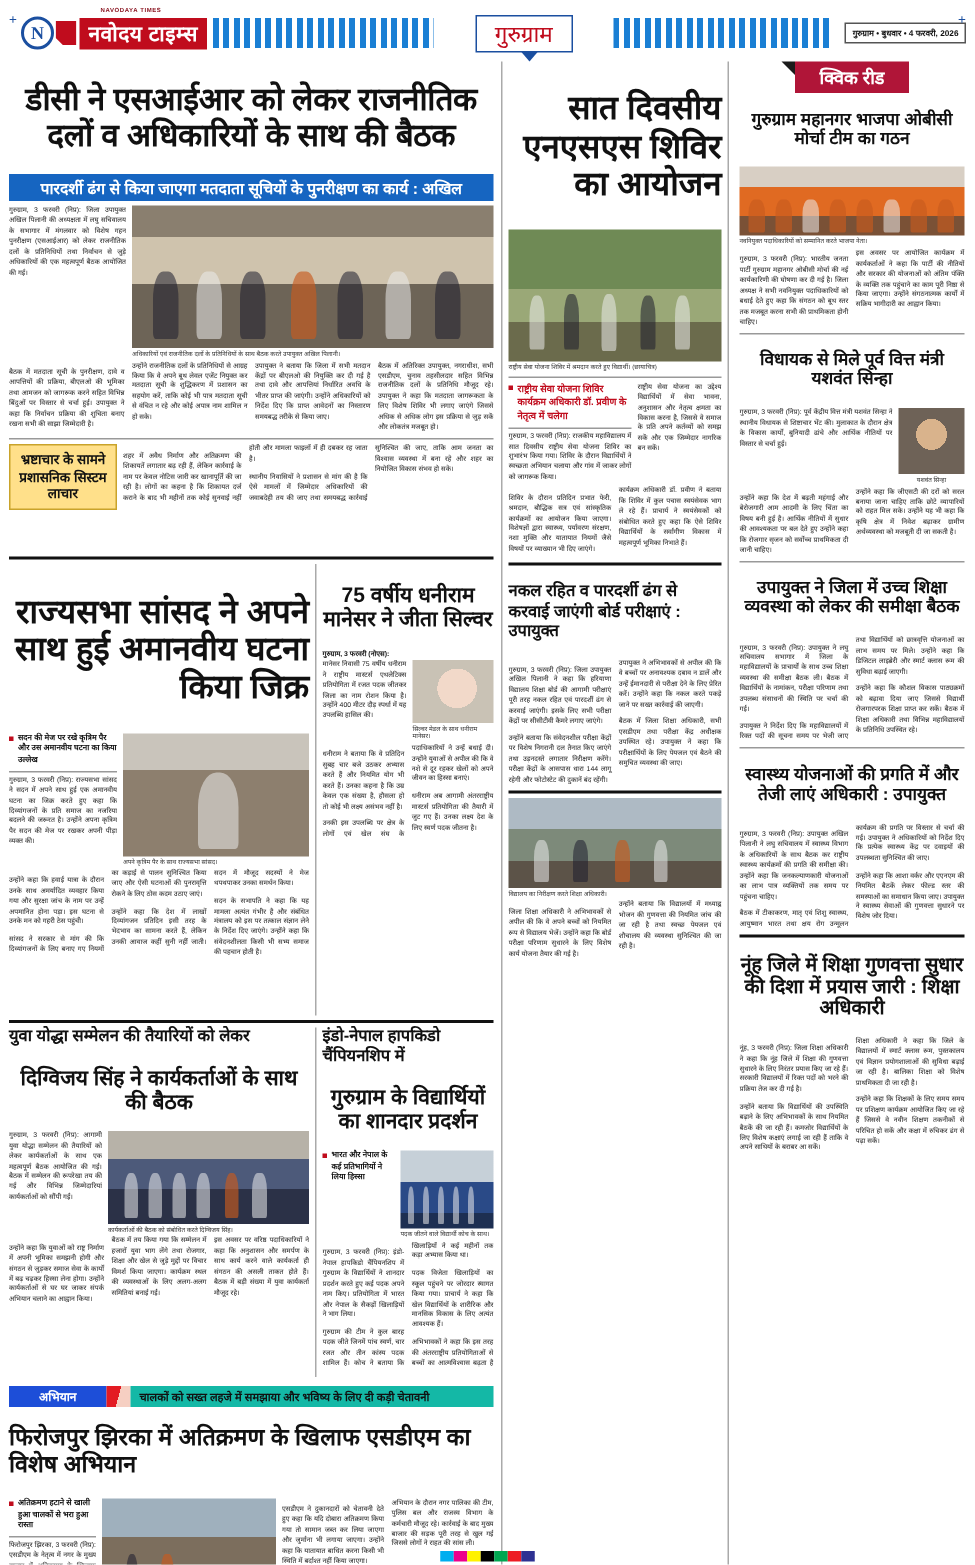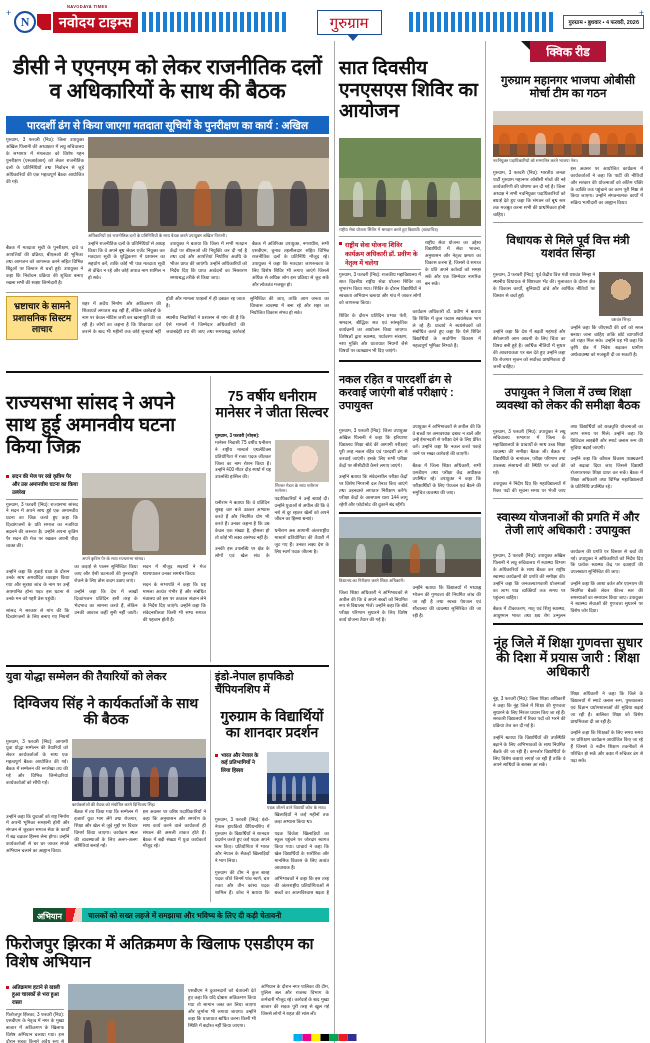--- a/index.html
+++ b/index.html
@@ -52,21 +52,21 @@
   }
 
   
   .content { display:flex; gap:5px; margin-top:3px; }
   .col-left { width:323px; }
   .col-mid  { width:152px; border-left:1px solid #aaa; border-right:1px solid #aaa; padding:0 4px; }
   .col-right{ width:152px; padding-left:2px; }
 
   
   .hl-xl { font-size:21px; font-weight:bold; line-height:1.12; text-align:center; letter-spacing:-.2px; }
-  .hl-lg { font-size:19px; font-weight:bold; line-height:1.15; text-align:left; }
+  .hl-lg { font-size:22px; font-weight:bold; line-height:1.15; text-align:right; }
   .hl-md { font-size:14px; font-weight:bold; line-height:1.15; text-align:center; }
   .hl-sm { font-size:11px; font-weight:bold; line-height:1.2; }
 
   .subbar {
     background:#1665c1; color:#fff; font-size:10.5px; font-weight:bold;
     text-align:center; padding:2px 4px; margin-top:4px;
   }
 
   
   .body-txt {
@@ -122,22 +122,22 @@
     font-weight:bold; font-size:9px; line-height:1.25; text-align:center;
     padding:4px 2px; width:72px; float:left; margin:0 4px 2px 0;
   }
   
   .bullet-box { border-bottom:1px solid #999; padding-bottom:2px; margin-bottom:2px; }
   .bullet { position:relative; padding-left:6px; font-size:5.3px; font-weight:bold; line-height:1.45; color:#111; }
   .bullet:before { content:""; position:absolute; left:0; top:2px; width:3px; height:3px; background:#c00c1d; }
 
   
   .camp-strip { display:flex; align-items:stretch; margin-top:6px; height:14px; }
-  .camp-tag { background:#14532d; color:#fff; font-weight:bold; font-size:8px;
-              padding:1px 4px; display:flex; align-items:center;margin-left:27px; }
+  .camp-tag { background:#1d4ed8; color:#fff; font-weight:bold; font-size:8px;
+              padding:1px 20px; display:flex; align-items:center; }
   .camp-arrow { width:16px; background:linear-gradient(105deg,#e31b23 50%, #f6cfc2 50%); }
   .camp-sub { background:#14b8a6; flex:1; font-size:7.5px; font-weight:bold;
               display:flex; align-items:center; padding-left:6px; color:#111; }
 
   .rule { border-top:1px solid #999; margin:3px 0; }
   .rule-thick { border-top:2px solid #111; margin:3px 0; }
 
   
   .regbar { position:absolute; bottom:2px; left:50%; transform:translateX(-50%); display:flex; }
   .regbar i { width:9px; height:7px; display:block; }
@@ -171,21 +171,21 @@
     <div class="bars"></div>
 
     <div class="dateline">गुरुग्राम • बुधवार • 4 फरवरी, 2026</div>
   </div>
 
   <div class="content">
 
     <div class="col-left">
 
       <article>
-        <h1 class="hl-xl">डीसी ने एएनएम को लेकर राजनीतिक दलों व अधिकारियों के साथ की बैठक</h1>
+        <h1 class="hl-xl">डीसी ने एसआईआर को लेकर राजनीतिक दलों व अधिकारियों के साथ की बैठक</h1>
         <div class="subbar">पारदर्शी ढंग से किया जाएगा मतदाता सूचियों के पुनरीक्षण का कार्य : अखिल</div>
 
         <div class="flexrow" style="margin-top:3px;">
           <div style="width:78px;">
             <div class="body-txt">गुरुग्राम, 3 फरवरी (निप्र): जिला उपायुक्त अखिल पिलानी की अध्यक्षता में लघु सचिवालय के सभागार में मंगलवार को विशेष गहन पुनरीक्षण (एसआईआर) को लेकर राजनीतिक दलों के प्रतिनिधियों तथा निर्वाचन से जुड़े अधिकारियों की एक महत्वपूर्ण बैठक आयोजित की गई।</div>
           </div>
           <div style="flex:1;">
             <div class="photo ph-meeting" style="height:95px;">
               <div class="ph-figs">
                 <span class="fig" style="left:6%;"></span>

